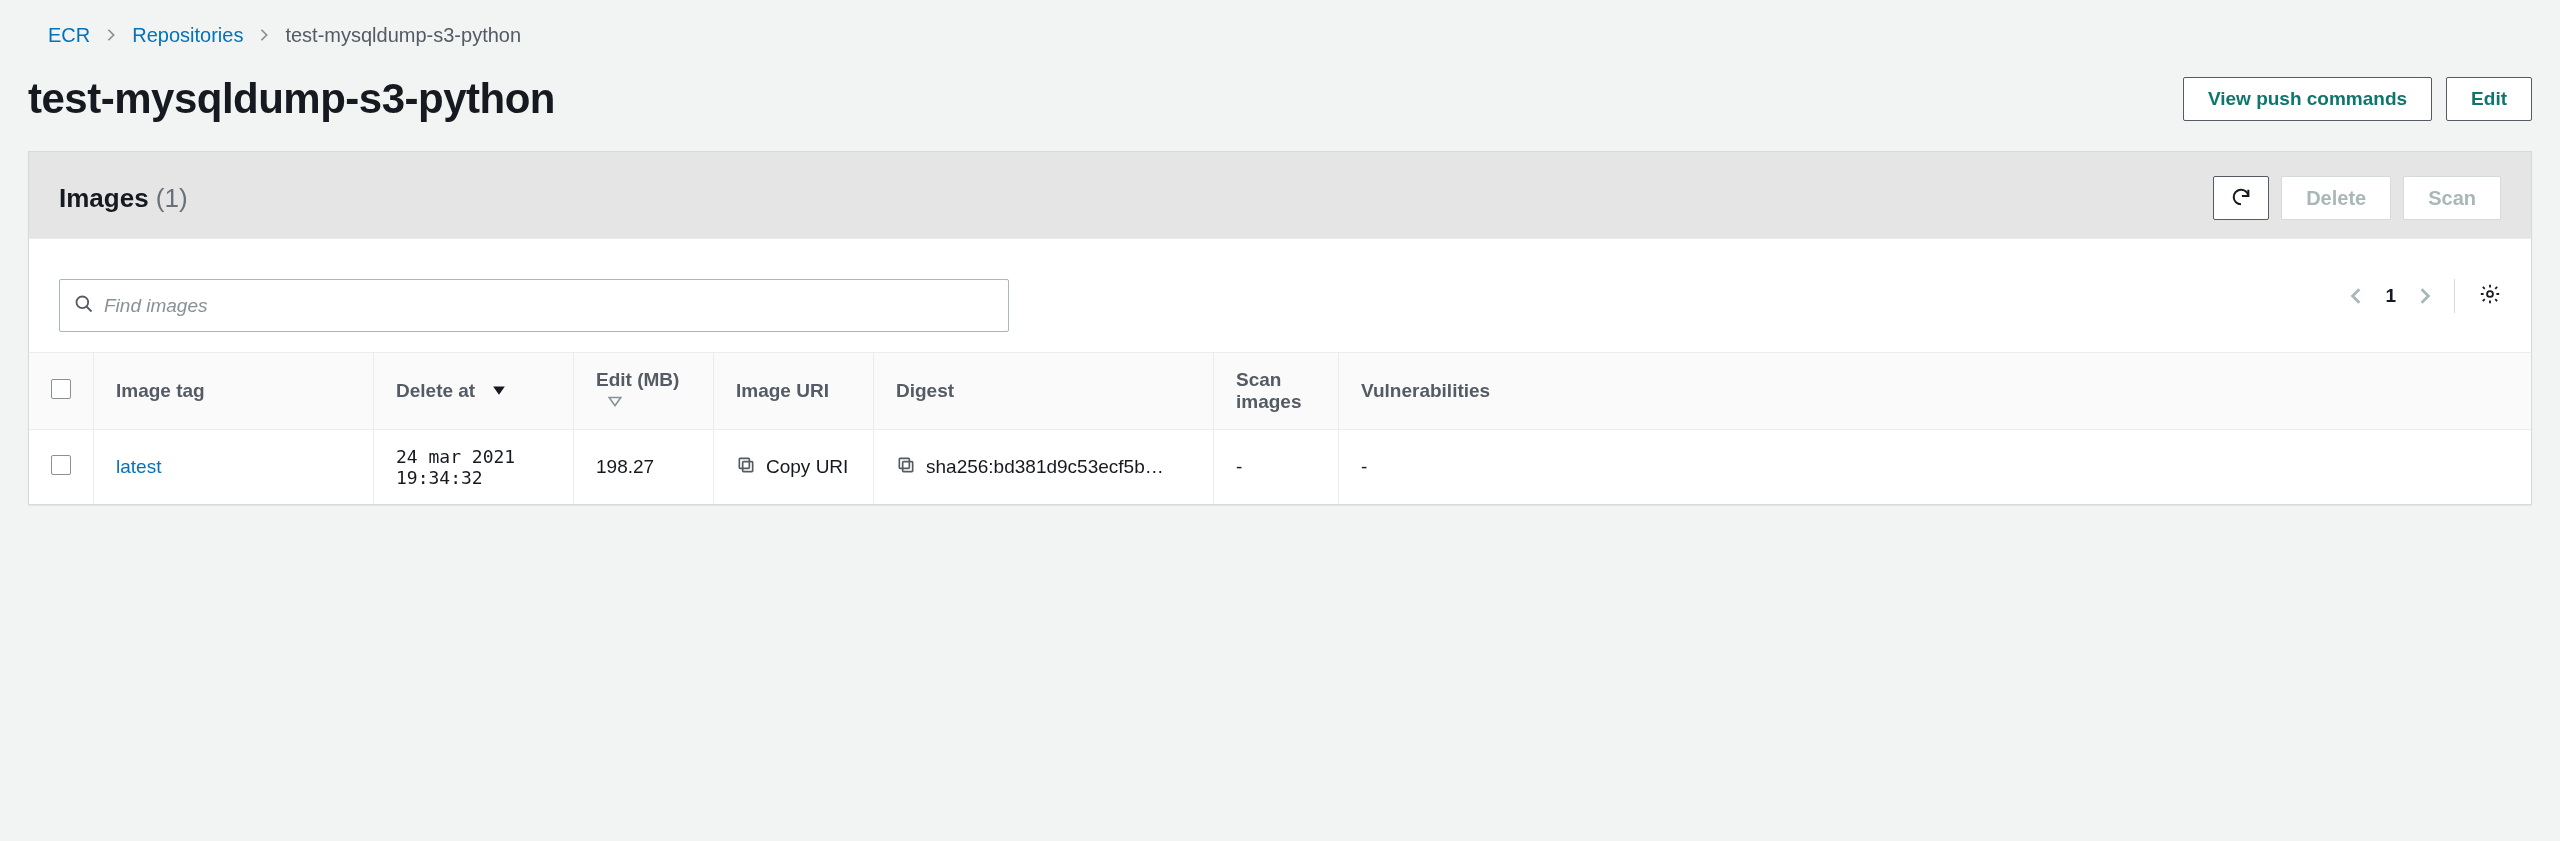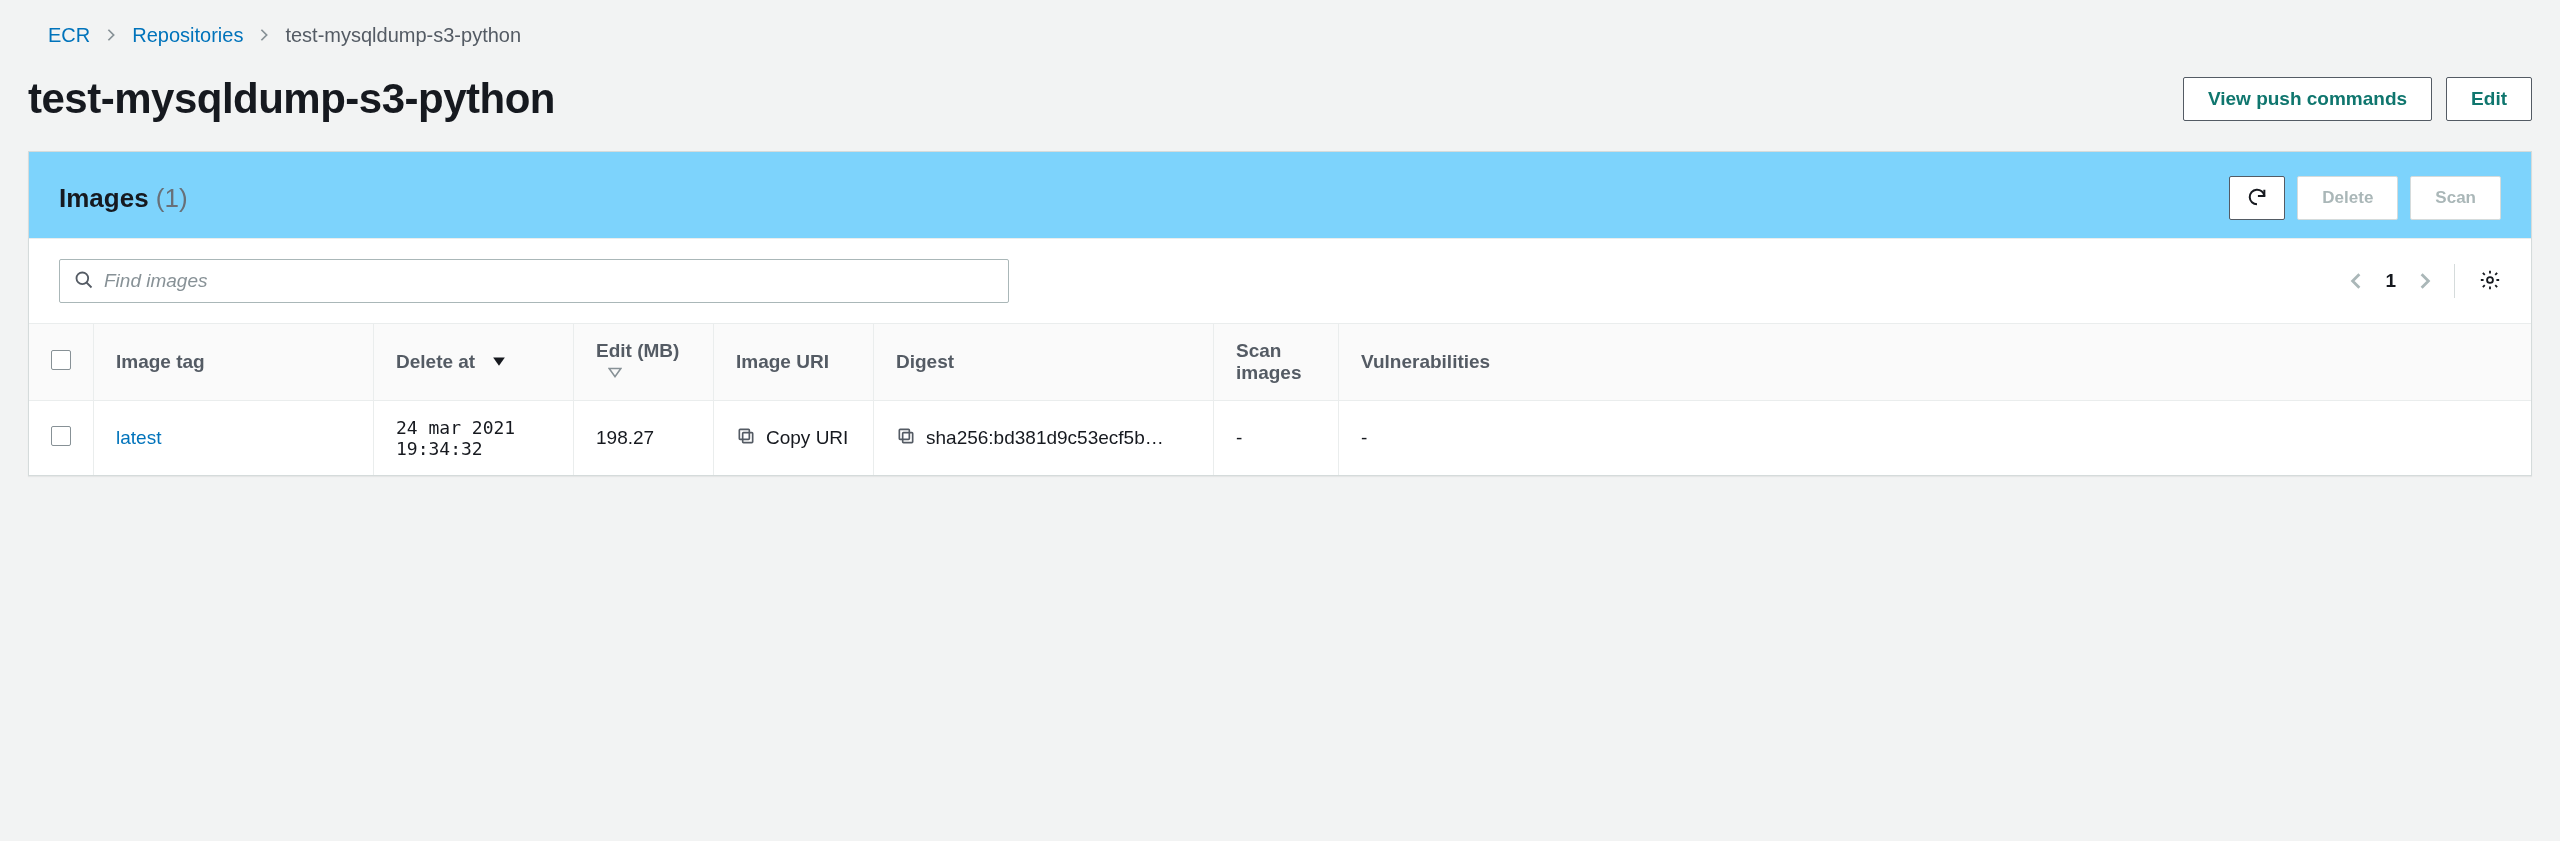--- a/index.html
+++ b/index.html
@@ -54,21 +54,21 @@
   .panel {
     background: #fff;
     border: 1px solid #d5dbdb;
     box-shadow: 0 1px 1px rgba(0,0,0,0.05);
   }
   .panel-header {
     display:flex;
     align-items:center;
     justify-content: space-between;
     padding: 24px 30px 18px 30px;
-    background: #7dd3fc;
+    background: #e5e5e5;
     border-bottom: 1px solid #eaeded;
   }
   .panel-title {
     font-size: 26px;
     font-weight: 700;
   }
   .panel-title .count {
     color: #687078;
     font-weight: 400;
   }
@@ -79,21 +79,21 @@
     width:56px; height:44px;
     display:flex; align-items:center; justify-content:center;
     border-radius:2px;
     cursor:pointer;
   }
   .btn-disabled {
     background:#fff;
     border:1.5px solid #d5dbdb;
     color:#aab7b8;
     font-weight:700;
-    font-size:17px;
+    font-size:20px;
     padding: 9px 24px;
     border-radius:2px;
     cursor:default;
   }
 
   
   .toolbar {
     display:flex;
     align-items:center;
     justify-content: space-between;
@@ -101,22 +101,23 @@
     background:#fff;
     gap: 20px;
   }
   .search-wrap {
     flex: 0 0 950px;
     display:flex;
     align-items:center;
     border:1px solid #aab7b8;
     border-radius:2px;
     padding: 0 14px;
-    height: 44px;
-    background:#fff;
+    height: 53px;
+    background:#fff;
+    margin-top:20px;
   }
   .search-wrap input {
     border:none;
     outline:none;
     flex:1;
     font-size:19px;
     font-style: italic;
     color:#687078;
     background:transparent;
   }

